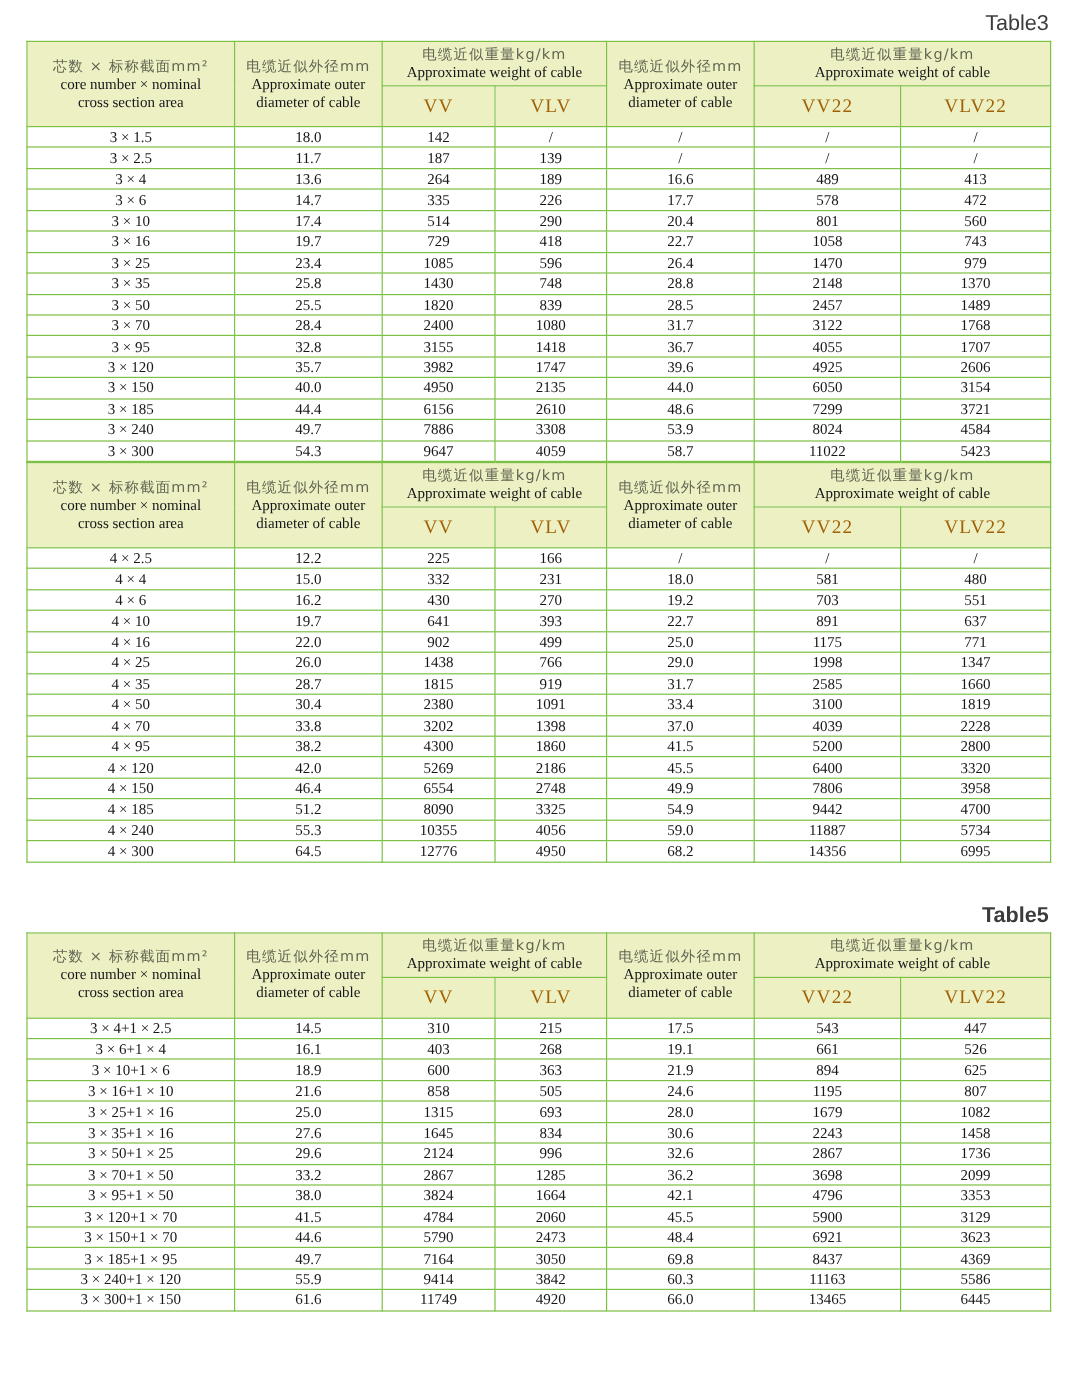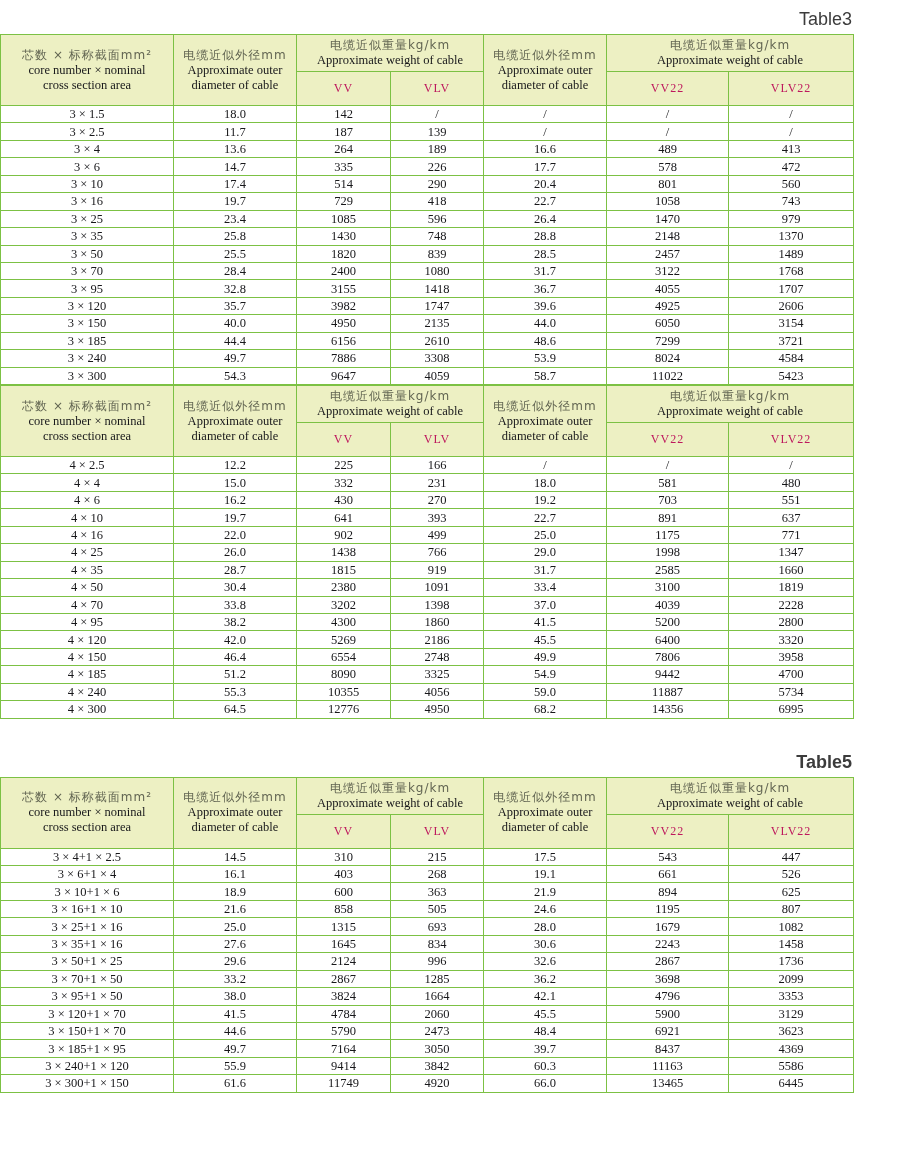--- a/index.html
+++ b/index.html
@@ -2,21 +2,21 @@
 <html><head>
 <meta charset="utf-8">
 <style>
   html,body{margin:0;padding:0;}
   body{
     width:900px;height:1160px;background:#ffffff;
     font-family:"Liberation Serif", serif;
     -webkit-font-smoothing:antialiased;
   }
   .page{width:900px;height:1160px;position:relative;overflow:hidden;}
-  .section{width:854px;}
+  .section{margin-left:22px;width:854px;}
   .tbl-label{
     text-align:right;
     font-family:"Liberation Sans", sans-serif;
     font-size:18px;color:#3c3c3c;
     margin:0 2px 4px 0;
     line-height:22px;
   }
   .sec-0 .tbl-label{margin-top:8px;}
   .sec-1 .tbl-label{margin-top:36px;}
   .sec-2 .tbl-label{margin-top:32px;font-weight:bold;}
@@ -34,21 +34,21 @@
   }
   .zh{
     font-family:"DejaVu Sans", sans-serif;
     font-size:12px;color:#626552;letter-spacing:1px;line-height:15px;
   }
   .en{
     font-family:"Liberation Serif", serif;
     font-size:12.5px;color:#17171a;line-height:15px;
   }
   th.tier1{height:36px;}
-  th.tier2{height:33px;font-size:12px;letter-spacing:1px;color:#be185d;}
+  th.tier2{height:33px;font-size:16px;letter-spacing:1px;color:#a16207;}
   th.span2{height:70px;}
   tbody td{
     height:16.45px;font-size:12.5px;color:#17171a;line-height:16px;
   }
 </style>
 </head>
 <body>
 
 <div class="page">
 
@@ -573,21 +573,21 @@
             <td>2473</td>
             <td>48.4</td>
             <td>6921</td>
             <td>3623</td>
           </tr>
           <tr>
             <td>3 × 185+1 × 95</td>
             <td>49.7</td>
             <td>7164</td>
             <td>3050</td>
-            <td>39.7</td>
+            <td>69.8</td>
             <td>8437</td>
             <td>4369</td>
           </tr>
           <tr>
             <td>3 × 240+1 × 120</td>
             <td>55.9</td>
             <td>9414</td>
             <td>3842</td>
             <td>60.3</td>
             <td>11163</td>

